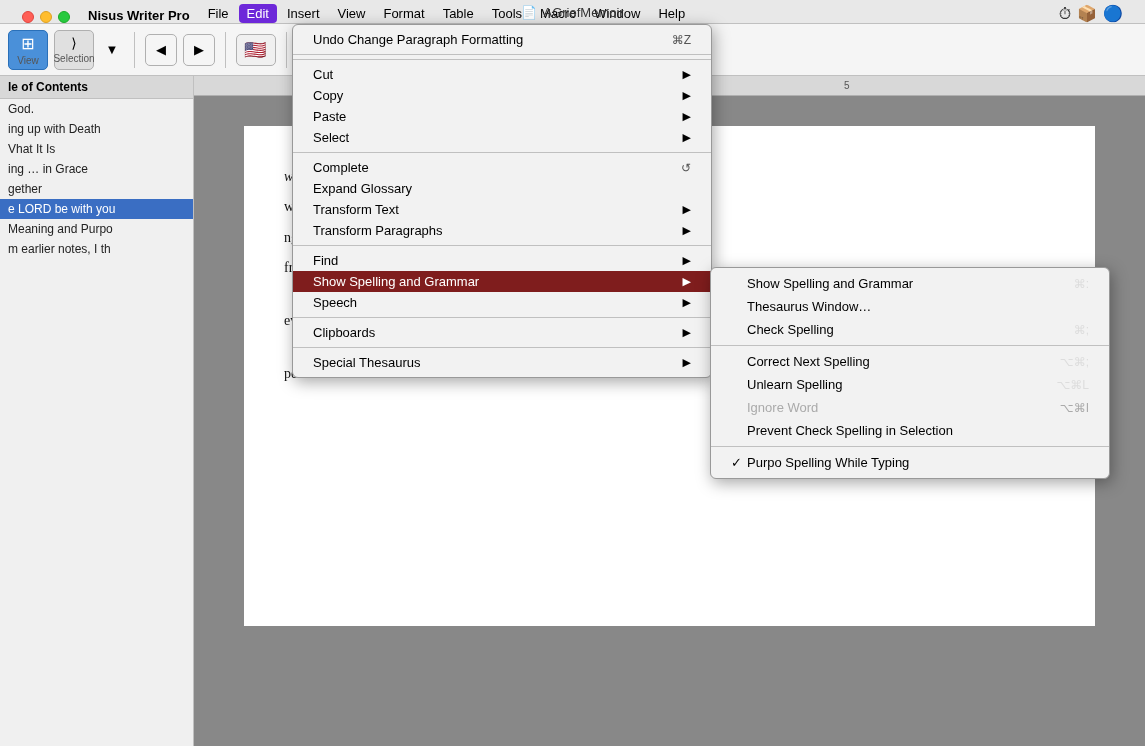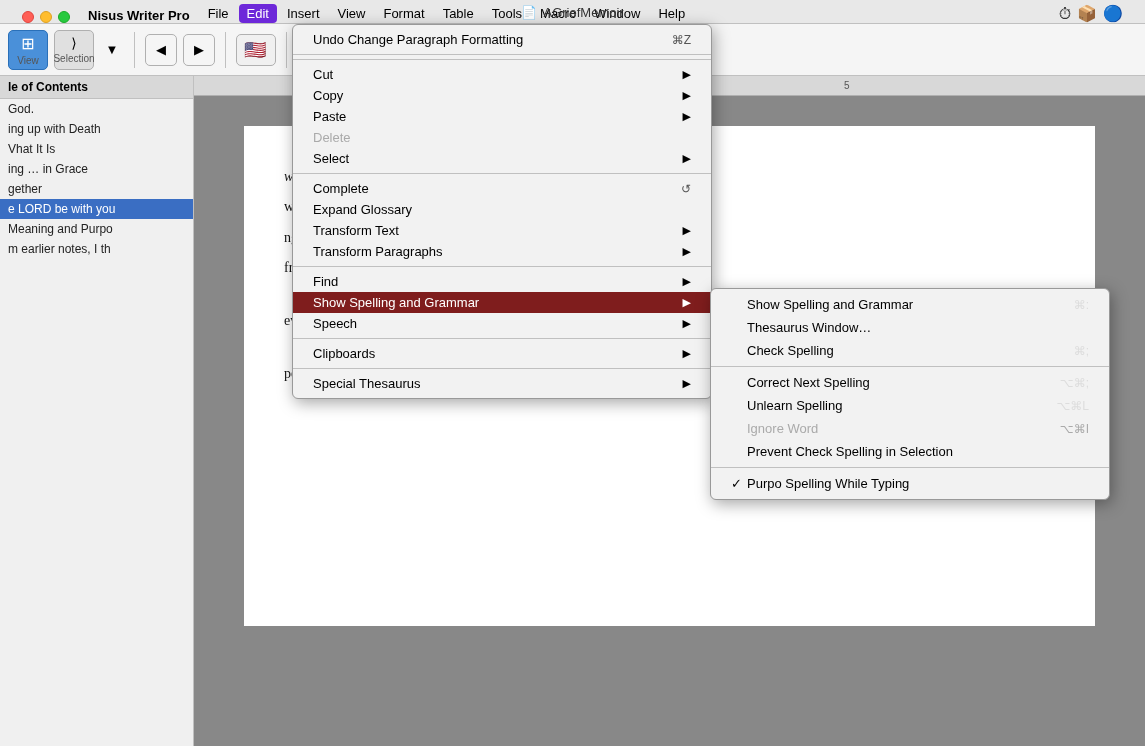--- a/index.html
+++ b/index.html
@@ -433,23 +433,20 @@
     <span class="arrow">▶</span>
   </div>
   <div class="menu-item">
     <span>Copy</span>
     <span class="arrow">▶</span>
   </div>
   <div class="menu-item">
     <span>Paste</span>
     <span class="arrow">▶</span>
   </div>
-  <div class="menu-item disabled">
-    <span>Delete</span>
-  </div>
   <div class="menu-item">
     <span>Select</span>
     <span class="arrow">▶</span>
   </div>
   <div class="menu-divider"></div>
   <div class="menu-item">
     <span>Complete</span>
     <span class="shortcut">↺</span>
   </div>
   <div class="menu-item">

